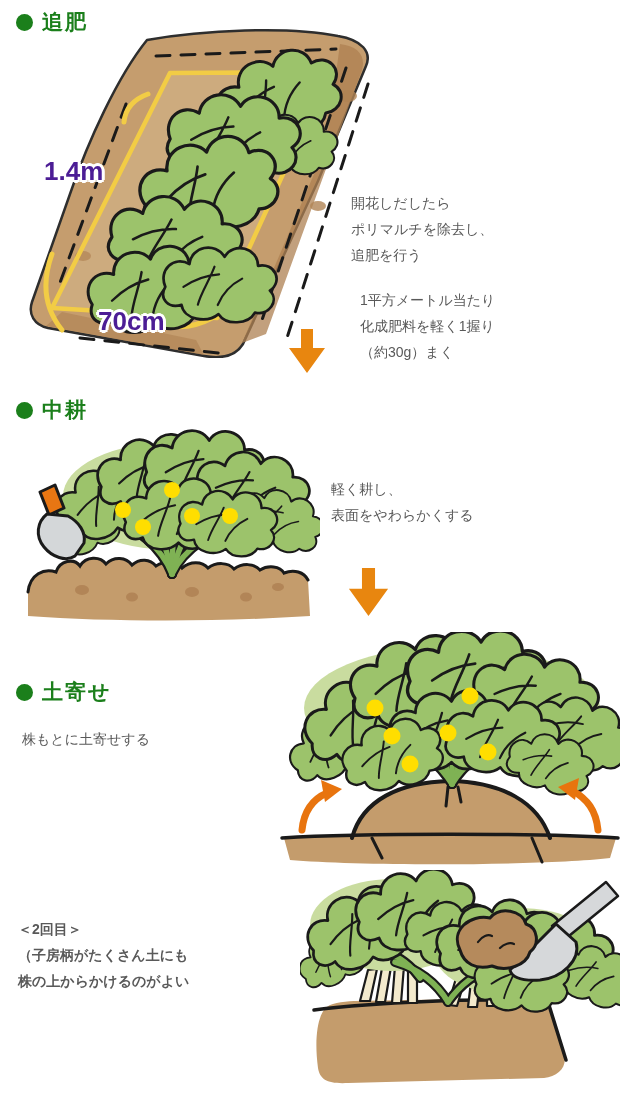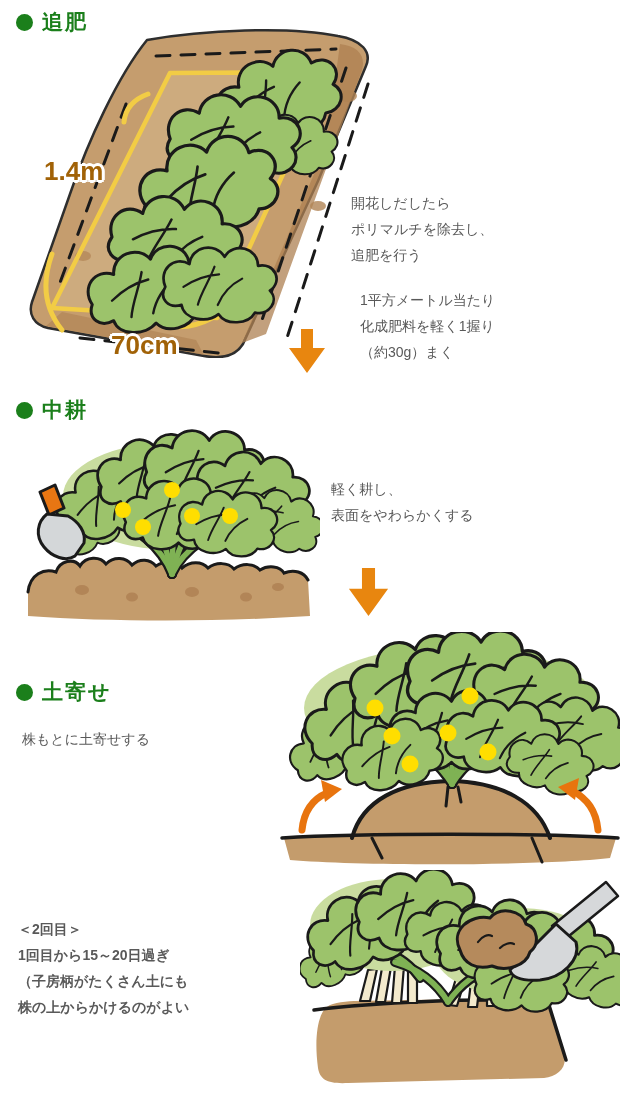--- a/index.html
+++ b/index.html
@@ -23,21 +23,21 @@
     position:relative;width:612px;height:1106px;background:#ffffff;
     font-family:"Liberation Sans","DejaVu Sans",sans-serif;overflow:hidden;padding-left:47px;
   }
   .sec-title{
     position:absolute;display:flex;align-items:center;gap:9px;
     color:var(--green);font-weight:bold;font-size:21px;letter-spacing:2px;
   }
   .bullet{width:17px;height:17px;border-radius:50%;background:var(--green);flex:0 0 auto;}
   .note{position:absolute;color:var(--txt);font-size:14px;line-height:26px;white-space:nowrap;}
   .dim-label{
-    position:absolute;font-size:26px;font-weight:bold;color:#a16207;white-space:nowrap;
+    position:absolute;font-size:26px;font-weight:bold;color:#4c1d95;white-space:nowrap;
     text-shadow:-2px -2px 0 #fff,2px -2px 0 #fff,-2px 2px 0 #fff,2px 2px 0 #fff,
                  0 -3px 0 #fff,0 3px 0 #fff,-3px 0 0 #fff,3px 0 0 #fff;
   }
   .abs{position:absolute;}
   svg{display:block;}
 </style>
 </head>
 <body>
 
 <svg width="0" height="0" style="position:absolute" aria-hidden="true">
@@ -86,21 +86,21 @@
       <use href="#clump" transform="translate(260,115) rotate(10) scale(0.7)"></use>
       <use href="#clump" transform="translate(198,108) rotate(8) scale(1.05)"></use>
       <use href="#clump" transform="translate(172,158) rotate(-8) scale(1.1)"></use>
       <use href="#clump" transform="translate(140,210) rotate(12) scale(1.05)"></use>
       <use href="#clump" transform="translate(115,262) rotate(-5)"></use>
       <use href="#clump" transform="translate(185,255) rotate(6) scale(0.9)"></use>
     </g>
   </svg>
 
   <div class="dim-label" style="left:44px;top:156px;">1.4m</div>
-  <div class="dim-label" style="left:111px;top:306px;margin-top:24px;">70cm</div>
+  <div class="dim-label" style="left:98px;top:306px;">70cm</div>
 
   <div class="note" style="left:351px;top:190px;">
     <div>開花しだしたら</div>
     <div>ポリマルチを除去し、</div>
     <div>追肥を行う</div>
   </div>
   <div class="note" style="left:360px;top:287px;">
     <div>1平方メートル当たり</div>
     <div>化成肥料を軽く1握り</div>
     <div>（約30g）まく</div>
@@ -230,21 +230,20 @@
       <polygon points="41,148 62,157 45,170" fill="#e8740e"></polygon>
     </g>
     <g>
       <path d="M 318,198 C 316,178 307,167 293,159" fill="none" stroke="#e8740e" stroke-width="7" stroke-linecap="round"></path>
       <polygon points="299,146 278,155 295,168" fill="#e8740e"></polygon>
     </g>
   </svg>
 
   <div class="note" style="left:18px;top:916px;font-weight:bold;">
     <div>＜2回目＞</div>
-    <div>1回目から15～20日過ぎ</div>
     <div>（子房柄がたくさん土にも</div>
     <div>株の上からかけるのがよい</div>
   </div>
 
   <svg class="abs" style="left:300px;top:870px;" width="320" height="236" viewBox="0 0 320 236">
     <g>
       <path d="M 18,198 C 14,168 18,148 24,140 C 30,132 42,132 54,131 L 224,128 C 240,128 246,132 250,140 L 264,182 C 268,198 258,206 244,208 L 48,213 C 28,214 20,210 18,198 Z" fill="#c49c6c"></path>
       <path d="M 14,140 C 70,133 180,127 248,132 L 266,190" fill="none" stroke="#1a1a1a" stroke-width="3.5" stroke-linecap="round"></path>
     </g>
     <g fill="#f3eacd" stroke="#1a1a1a" stroke-width="2.2" stroke-linejoin="round">

